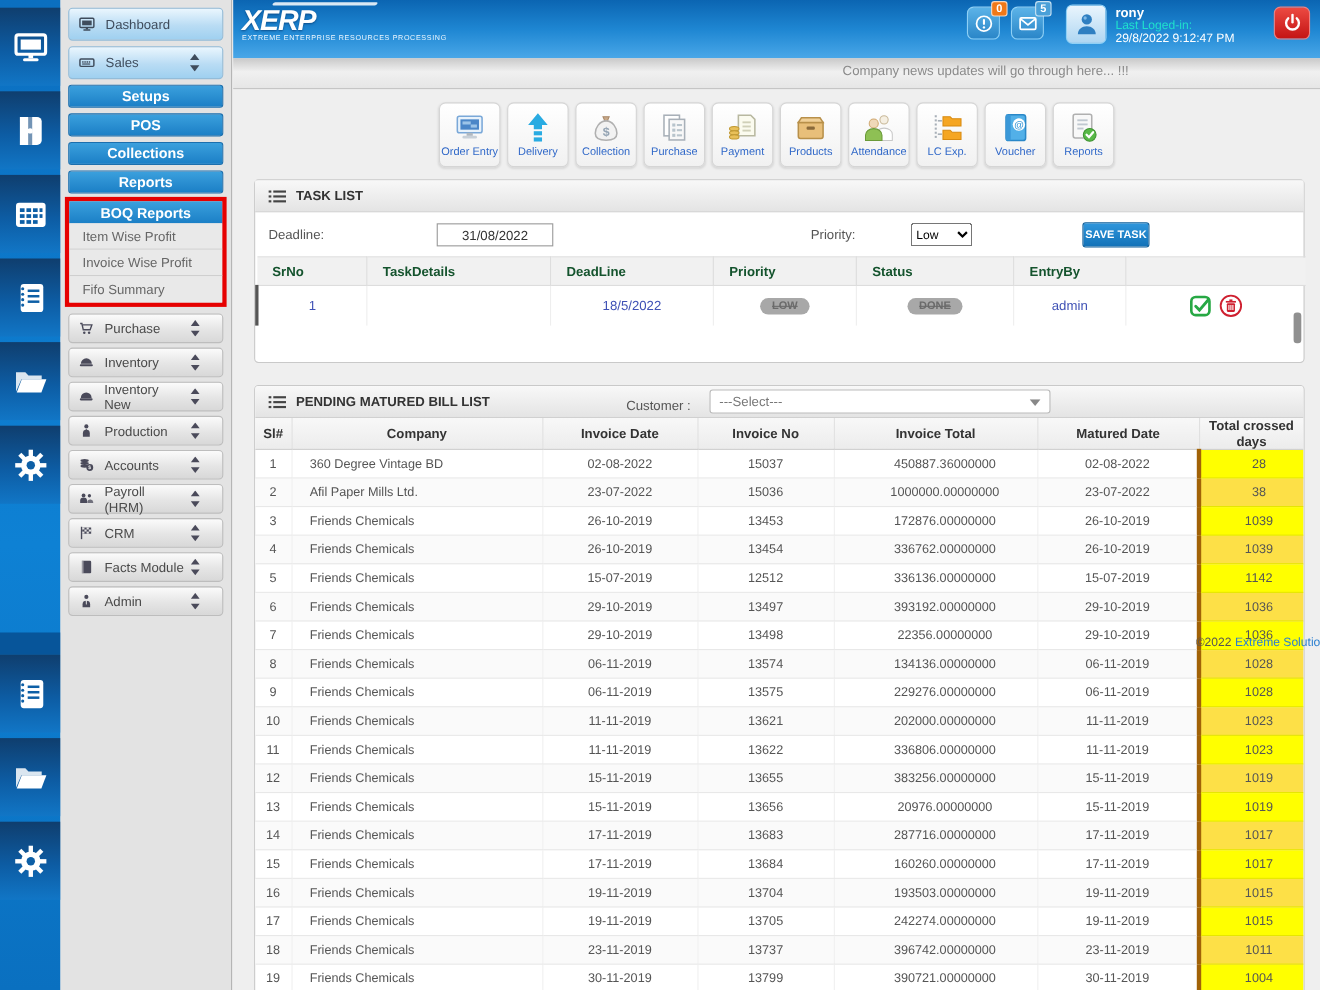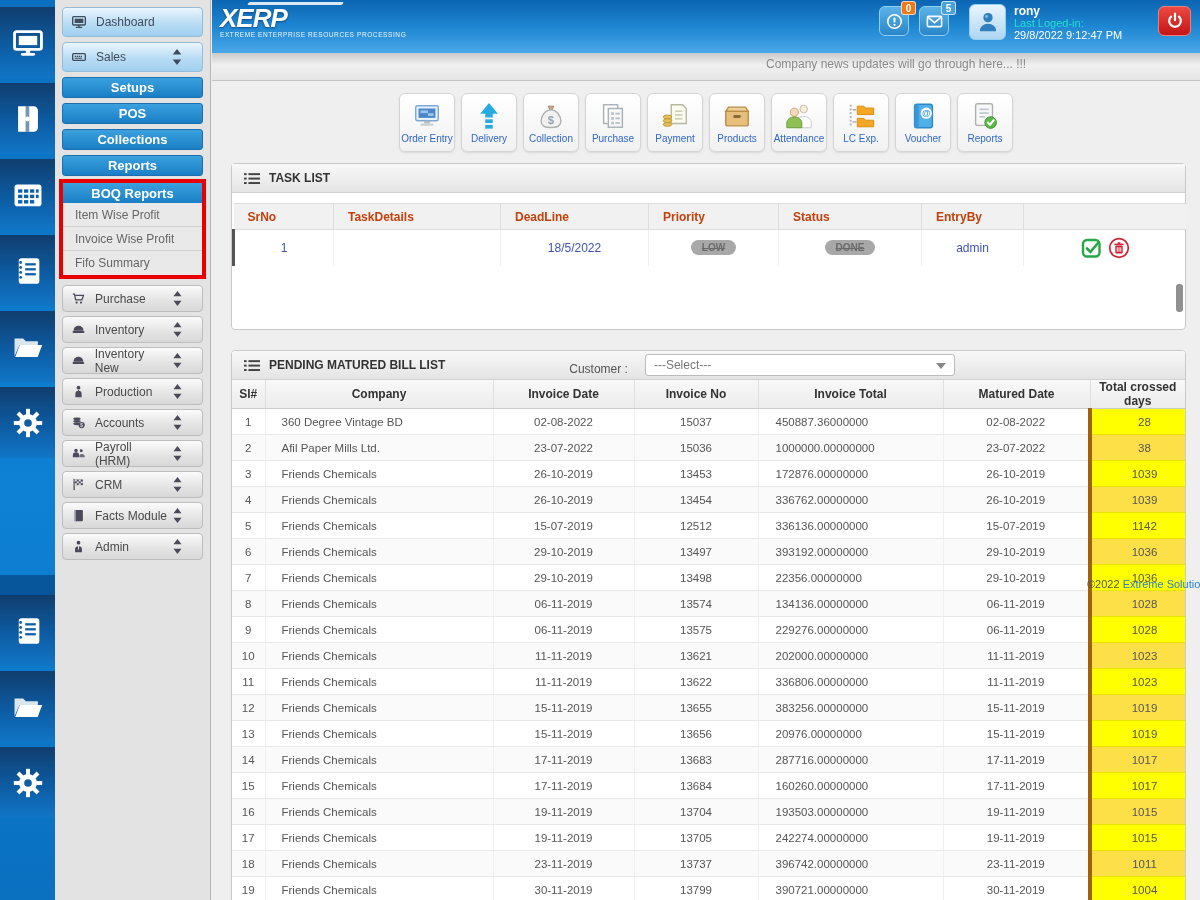--- a/index.html
+++ b/index.html
@@ -86,21 +86,21 @@
   .frow .flabel { position:absolute; left:0; top:5px; }
   #task-input { position:absolute; left:153px; top:0; width:778px; height:25px; border:1px solid #bbb; border-radius:4px; padding:0 7px; font-size:12px; }
   #deadline-input { position:absolute; left:153px; top:2px; width:106px; height:21px; border:1px solid #999; text-align:center; font-size:12px; color:#333; }
   #priority-label { position:absolute; left:493px; top:5px; }
   #priority-select { position:absolute; left:584px; top:2px; width:56px; height:21px; font-size:11px; }
   #save-task-btn { position:absolute; left:740px; top:1px; width:61px; height:23px; font-size:10px; font-weight:bold; color:#fff;
                    background:linear-gradient(180deg,#2f96dc,#1272b8); border:1px solid #0f5f9a; border-radius:3px; cursor:pointer; }
 
   table { border-collapse:collapse; table-layout:fixed; width:953px; }
   .tasktbl { margin-top:2px; }
-  .tasktbl th { height:26px; background:#f1f1f1; border:1px solid #ddd; border-left:none; font-size:12px; color:#c2410c;
+  .tasktbl th { height:26px; background:#f1f1f1; border:1px solid #ddd; border-left:none; font-size:12px; color:#14532d;
                 text-align:left; padding-left:14px; }
   .tasktbl th:last-child { border-right:none; }
   .tasktbl td { height:36px; border-right:1px solid #eee; font-size:12px; color:#3f51b5; text-align:center; }
   .tasktbl td:first-child { border-left:3px solid #555; }
   .tasktbl td:last-child { border-right:none; }
   .pill { display:inline-block; background:#a8a8a8; color:#6b6b6b; font-size:10px; font-weight:bold;
           text-decoration:line-through; border-radius:8px; padding:2px 11px; }
   .act-icons { display:flex; align-items:center; justify-content:center; gap:5px; }
   .act-icons .ai { width:22px; height:22px; cursor:pointer; }
   .ai svg { width:100%; height:100%; }
@@ -111,21 +111,21 @@
   .fake-select { position:relative; margin-left:8px; width:310px; height:22px; background:#fff; border:1px solid #bbb;
                  border-radius:3px; font-weight:normal; font-size:12px; color:#777; line-height:20px; padding-left:8px; cursor:pointer; }
   .fake-select .arr { position:absolute; right:8px; top:8px; width:10px; height:6px; }
 
   .billtbl th { height:26px; background:linear-gradient(180deg,#f8f8f8,#ececec); border-bottom:1px solid #ccc;
                 border-right:1px solid #e0e0e0; font-size:12px; color:#333; text-align:center; }
   .billtbl th:last-child { border-right:none; }
   .billtbl td { height:26px; border-bottom:1px solid #e8e8e8; border-right:1px solid #f0f0f0; font-size:11.5px; color:#555; text-align:center; }
   .billtbl td:last-child { border-right:none; }
   .billtbl td.c-company { text-align:left; padding-left:16px; }
-  .billtbl td.c-total { text-align:left; padding-left:17px; }
+  .billtbl td.c-total { text-align:center; padding-left:17px; }
   .billtbl td.c-days { background:#ffff00; border-left:4px solid #a16207; border-bottom:1px solid #e6e600;padding-left:12px; }
   .billtbl tr.alt td { background:#fafafa; }
   .billtbl tr.alt td.c-days { background:#fde047; }
 
   .footer-copy { position:absolute; left:875px; top:578px; font-size:11px; color:#555; z-index:5; white-space:nowrap; }
   .footer-copy a { color:#2b7fd0; text-decoration:none; cursor:pointer; }
 </style>
 </head>
 <body>
 
@@ -704,20 +704,29 @@
               <rect x="0" y="11" width="3" height="2.2"></rect>
               <rect x="5" y="1" width="13" height="2.2"></rect>
               <rect x="5" y="6" width="13" height="2.2"></rect>
               <rect x="5" y="11" width="13" height="2.2"></rect>
             </g>
           </svg>
         </span>
       <span>TASK LIST</span>
     </div>
     <div class="task-form">
+      <div class="frow">
+        <span class="flabel">Deadline:</span>
+        <input id="deadline-input" type="text" value="31/08/2022" style="">
+        <span id="priority-label">Priority:</span>
+        <select id="priority-select">
+          <option>Low</option>
+        </select>
+        <button id="save-task-btn">SAVE TASK</button>
+      </div>
     </div>
     <table class="tasktbl">
       <colgroup>
           <col style="width:100px">
           <col style="width:167px">
           <col style="width:148px">
           <col style="width:130px">
           <col style="width:143px">
           <col style="width:102px">
           <col style="width:163px">

